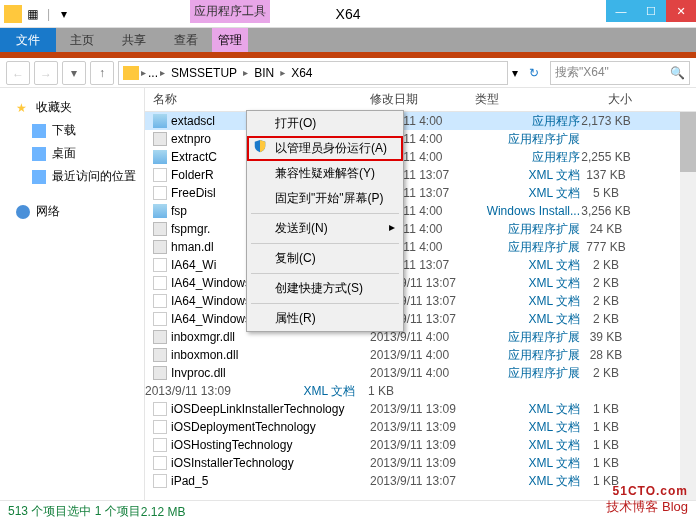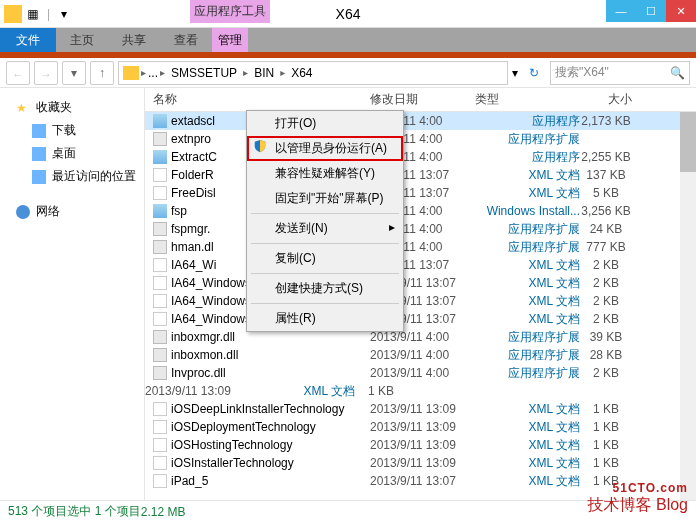--- a/index.html
+++ b/index.html
@@ -66,21 +66,21 @@
 .ctx-item.highlighted { outline: 2px solid #d00; outline-offset: -2px; }
 .ctx-sep { height: 1px; background: #ccc; margin: 2px 4px; }
 .ctx-arrow { position: absolute; right: 8px; top: 4px; }
 .ctx-shield { position: absolute; left: 6px; top: 3px; width: 14px; height: 14px; }
 .ctx-shield svg { width: 14px; height: 14px; }
 
 .statusbar { height: 22px; border-top: 1px solid #e5e5e5; display: flex; align-items: center; padding: 0 8px; color: #15803d; position: absolute; bottom: 0; left: 0; right: 0; background: #fff; }
 
 .watermark { position: absolute; right: 8px; bottom: 6px; color: #b91c1c; text-align: right; font-size: 16px; pointer-events: none; z-index: 200; font-family: Arial; }
 .watermark .wm1 { font-weight: bold; letter-spacing: 1px; }
-.watermark .wm2 { font-size: 16px; }
+.watermark .wm2 { font-size: 13px; }
 
 .scrollbar { position: absolute; right: 0; top: 24px; bottom: 0; width: 16px; background: #f0f0f0; }
 .scroll-thumb { position: absolute; top: 0; width: 100%; height: 60px; background: #c0c0c0; }
 </style>
 </head>
 <body>
 
 <div class="titlebar">
   <div class="titlebar-left">
     <span class="tb-btn">

